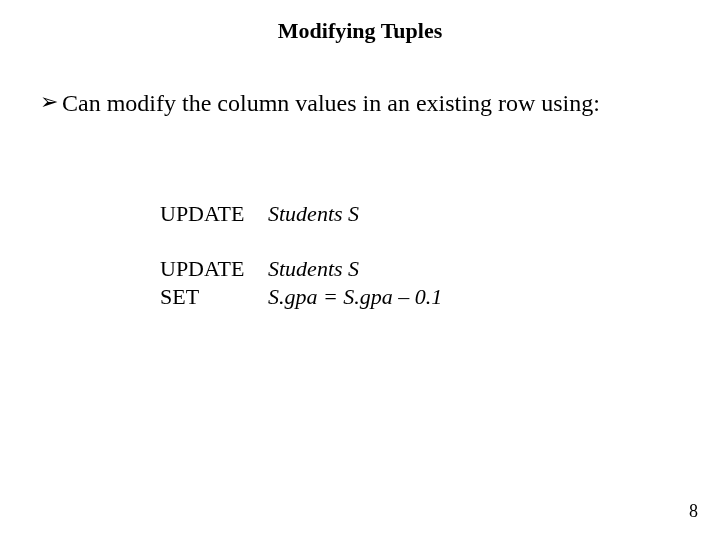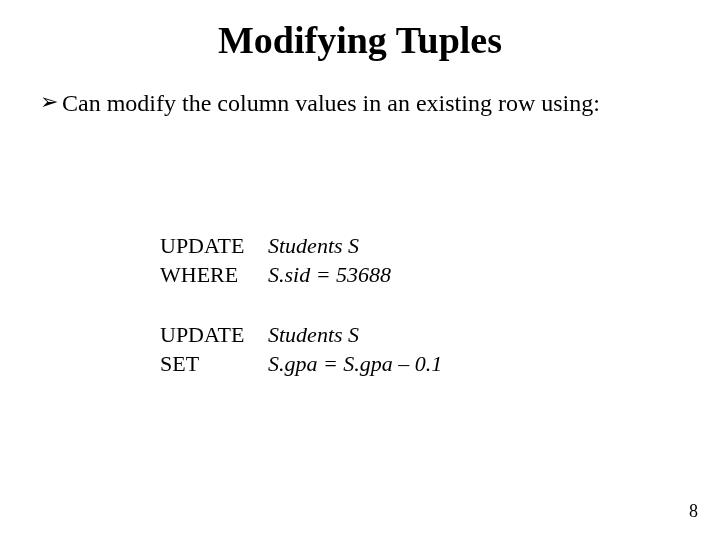--- a/index.html
+++ b/index.html
@@ -17,21 +17,21 @@
     height: 540px;
     box-sizing: border-box;
   }
   .title {
     position: absolute;
     top: 18px;
     left: 0;
     width: 720px;
     text-align: center;
     font-weight: bold;
-    font-size: 38px;
+    font-size: 22px;
   }
   .body {
     position: absolute;
     top: 88px;
     left: 40px;
     width: 640px;
     font-size: 24px;
     line-height: 1.25;
   }
   .bullet-row {
@@ -51,21 +51,20 @@
   .code-area {
     position: absolute;
     left: 160px;
     top: 200px;
     width: 520px;
     font-size: 22px;
     line-height: 1.3;
   }
   .code-block {
     margin-bottom: 26px;
-    margin-top: 32px;
   }
   .kw-col {
     display: inline-block;
     min-width: 108px;
   }
   .ital { font-style: italic; }
   .pagenum {
     position: absolute;
     right: 22px;
     bottom: 18px;
@@ -85,23 +84,20 @@
       <div class="bullet-text">Can modify the column values in an existing row using:</div>
     </div>
   </div>
 
   <div class="code-area">
 
     <div class="code-block">
       <div>
         <span class="kw-col">UPDATE</span><span class="ital">Students S</span>
       </div>
-      <div>
-        <span class="kw-col">WHERE</span><span class="ital">S.sid = 53688</span>
-      </div>
     </div>
 
     <div class="code-block">
       <div>
         <span class="kw-col">UPDATE</span><span class="ital">Students S</span>
       </div>
       <div>
         <span class="kw-col">SET</span><span class="ital">S.gpa = S.gpa – 0.1</span>
       </div>
     </div>

